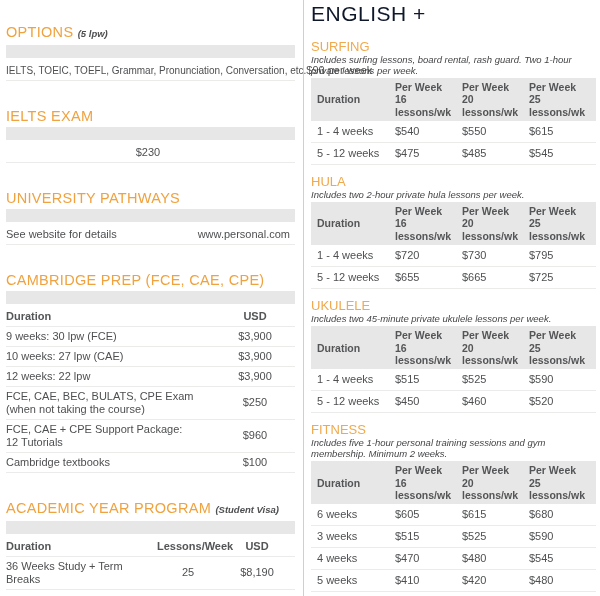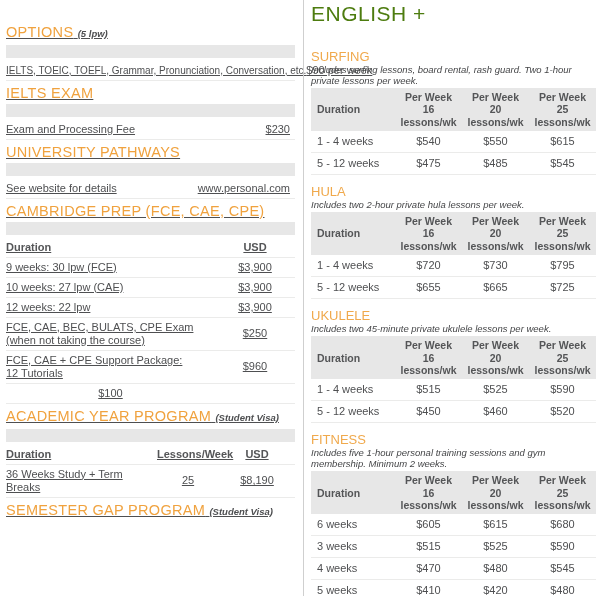--- a/index.html
+++ b/index.html
@@ -7,21 +7,21 @@
     position:relative; width:600px; height:596px; overflow:hidden;
     background:#ffffff; font-family:"Liberation Sans", sans-serif;
     color:#4e4f51; font-size:11px;
   }
   
   #left-col  { position:absolute; left:6px;  top:24px; width:289px; }
   #divider   { position:absolute; left:303px; top:0; width:1px; height:596px; background:#cfcfcf; }
   #right-col { position:absolute; left:311px; top:2px; width:285px; }
 
   
-  .sec       { margin-bottom:4px;text-decoration:underline; }
+  .sec       { margin-bottom:27px; }
   .sec-title { font-size:14.5px; letter-spacing:0.3px; line-height:16px; margin-bottom:3px; color:#f0a23e; }
   .sec-title .suffix { font-size:9.5px; font-style:italic; font-weight:bold; color:#4e4f51; letter-spacing:0; }
   .bar  { height:13px; background:#e7e7e7; margin-bottom:3px; }
 
   
   .trow  { display:grid; align-items:center; border-bottom:1px solid #ebebea; padding:3px 0; }
   .thead { font-weight:bold; color:#545557; }
   .tcell { white-space:pre-line; line-height:1.18; }
 
   
@@ -29,32 +29,32 @@
   .two-col-right .c1   { text-align:center; padding-right:5px; white-space:nowrap; }
   .compact .c0         { font-size:10px; white-space:nowrap; }
   .two-col .trow       { grid-template-columns:1fr 80px; }
   .two-col .c1         { text-align:center; }
   .three-col .trow     { grid-template-columns:1fr 62px 76px; }
   .three-col .c1       { text-align:center; white-space:nowrap; }
   .three-col .c2       { text-align:center; }
   .two-line            { line-height:1.15; }
 
   
-  .plus-title { font-size:21px; letter-spacing:0.5px; color:#4d7c0f; margin:0 0 24px 0; font-weight:400; }
+  .plus-title { font-size:21px; letter-spacing:0.5px; color:#0f172a; margin:0 0 14px 0; font-weight:400; }
   .rsec       { margin-bottom:10px; }
   .rsec-title { font-size:13px; color:#f0a94c; line-height:13px; margin-bottom:1px; }
   .rsec-desc  { font-size:9.5px; font-style:italic; color:#454648; line-height:11px; margin-bottom:2px; }
   .right-tbl .trow { grid-template-columns:84px 1fr 1fr 1fr; padding:4px 0; }
   .right-tbl .thead {
     background:#e7e7e7; border-bottom:none; padding:3px 0;
     font-size:10.5px;
   }
   .right-tbl .thead .c0 { padding-left:6px; }
   .right-tbl .c0 { padding-left:6px; text-align:left; }
-  .right-tbl .c1, .right-tbl .c2, .right-tbl .c3 { text-align:center; }
+  .right-tbl .c1, .right-tbl .c2, .right-tbl .c3 { }
 </style>
 </head>
 <body>
 
 <div id="page">
 
   <div id="left-col">
 
     <div class="sec">
       <div class="sec-title">
@@ -70,21 +70,20 @@
         </div>
     </div>
 
     <div class="sec">
       <div class="sec-title">
         <span>IELTS EXAM</span>
       </div>
       <div class="bar"></div>
       <div class="two-col-right">
           <div class="trow">
-            <div class="tcell c0">Exam and Processing Fee</div>
             <div class="tcell c1">$230</div>
           </div>
         </div>
     </div>
 
     <div class="sec">
       <div class="sec-title">
         <span>UNIVERSITY PATHWAYS</span>
       </div>
       <div class="bar"></div>
@@ -122,20 +121,21 @@
             <div class="tcell c0">FCE, CAE, BEC, BULATS, CPE Exam
 (when not taking the course)</div>
             <div class="tcell c1">$250</div>
           </div>
           <div class="trow">
             <div class="tcell c0">FCE, CAE + CPE Support Package:
 12 Tutorials</div>
             <div class="tcell c1">$960</div>
           </div>
           <div class="trow">
+            <div class="tcell c0">Cambridge textbooks</div>
             <div class="tcell c1">$100</div>
           </div>
         </div>
     </div>
 
     <div class="sec">
       <div class="sec-title">
         <span>ACADEMIC YEAR PROGRAM</span>
         <span class="suffix">(Student Visa)</span>
       </div>

